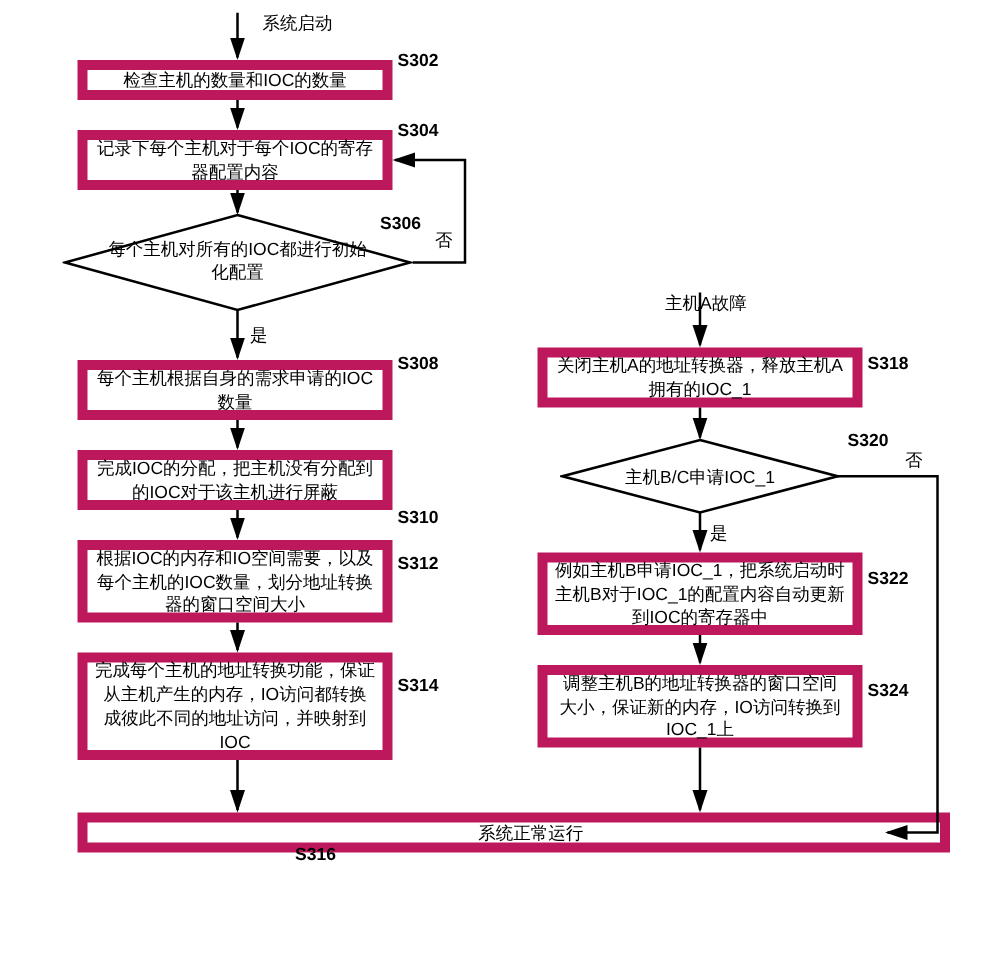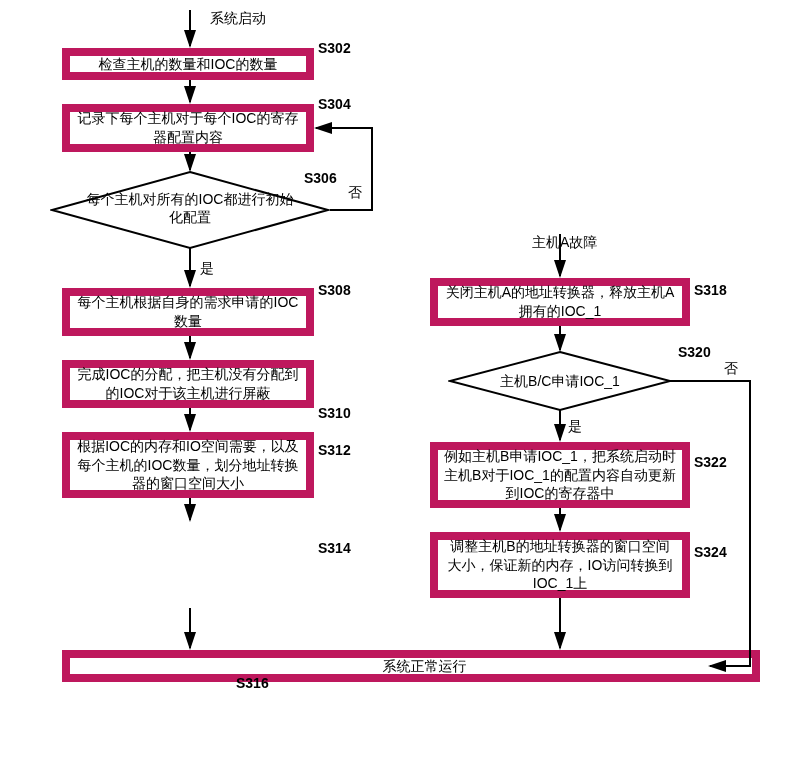--- a/index.html
+++ b/index.html
@@ -91,20 +91,23 @@
   <div class="box" style="left:52px; top:350px; width:252px; height:48px;">
     <span>完成IOC的分配，把主机没有分配到的IOC对于该主机进行屏蔽</span>
   </div>
   <div class="step" style="left:308px; top:356px;margin-top:39px;">S310</div>
 
   <div class="box" style="left:52px; top:422px; width:252px; height:66px;">
     <span>根据IOC的内存和IO空间需要，以及每个主机的IOC数量，划分地址转换器的窗口空间大小</span>
   </div>
   <div class="step" style="left:308px; top:432px;">S312</div>
 
+  <div class="box" style="left:52px; top:512px; width:252px; height:86px;">
+    <span>完成每个主机的地址转换功能，保证从主机产生的内存，IO访问都转换成彼此不同的地址访问，并映射到IOC</span>
+  </div>
   <div class="step" style="left:308px; top:530px;">S314</div>
 
   <div class="box" style="left:52px; top:640px; width:698px; height:32px;padding-left:33px;">
     <span>系统正常运行</span>
   </div>
   <div class="step" style="left:226px; top:618px;margin-top:47px;">S316</div>
 
   <div class="box" style="left:420px; top:268px; width:260px; height:48px;">
     <span>关闭主机A的地址转换器，释放主机A拥有的IOC_1</span>
   </div>

